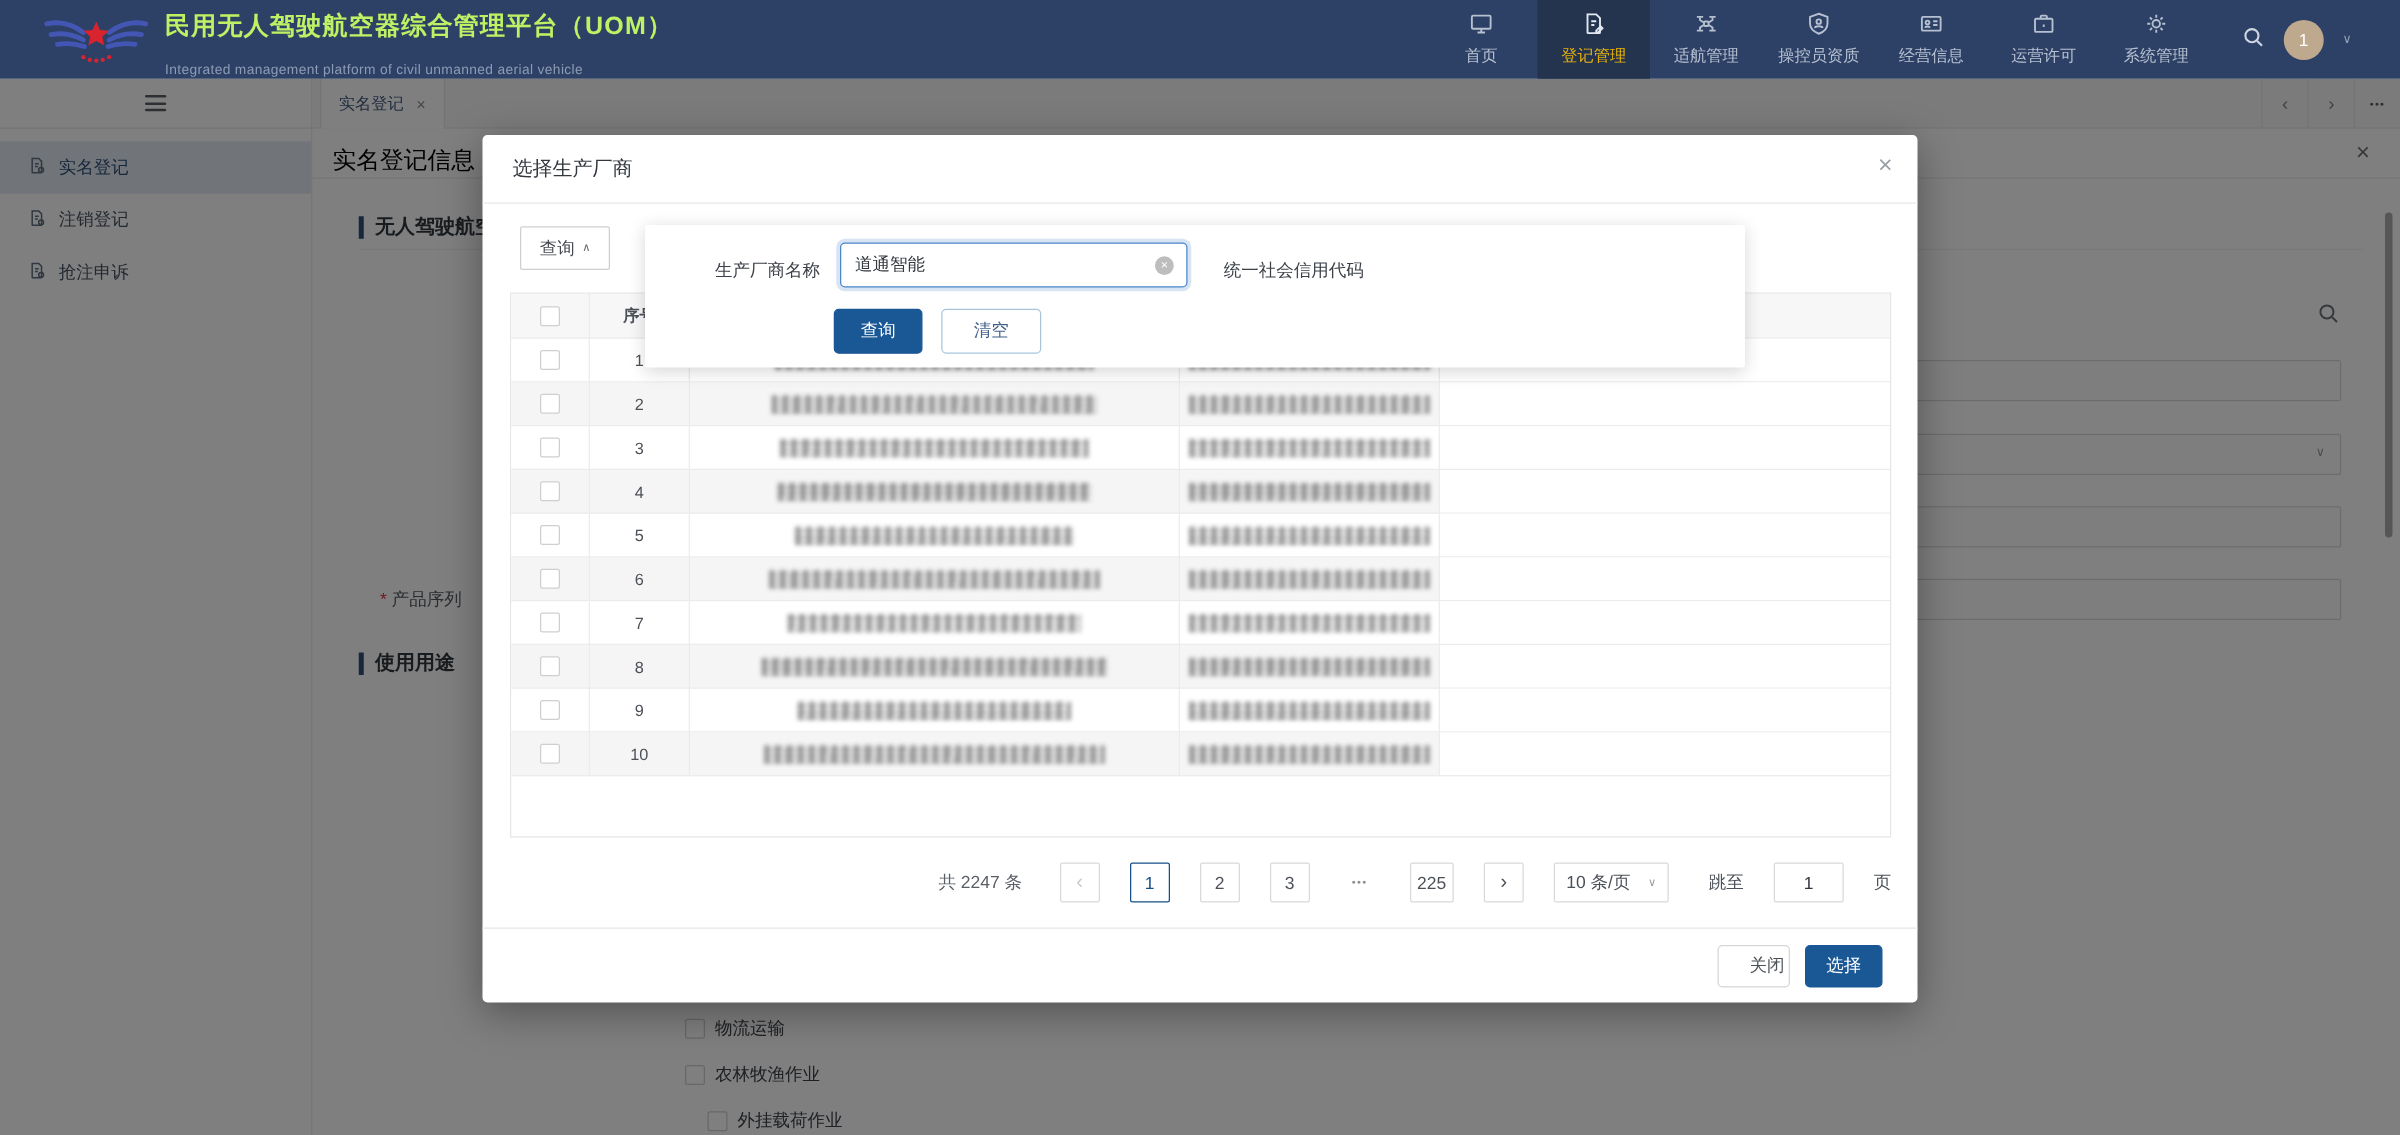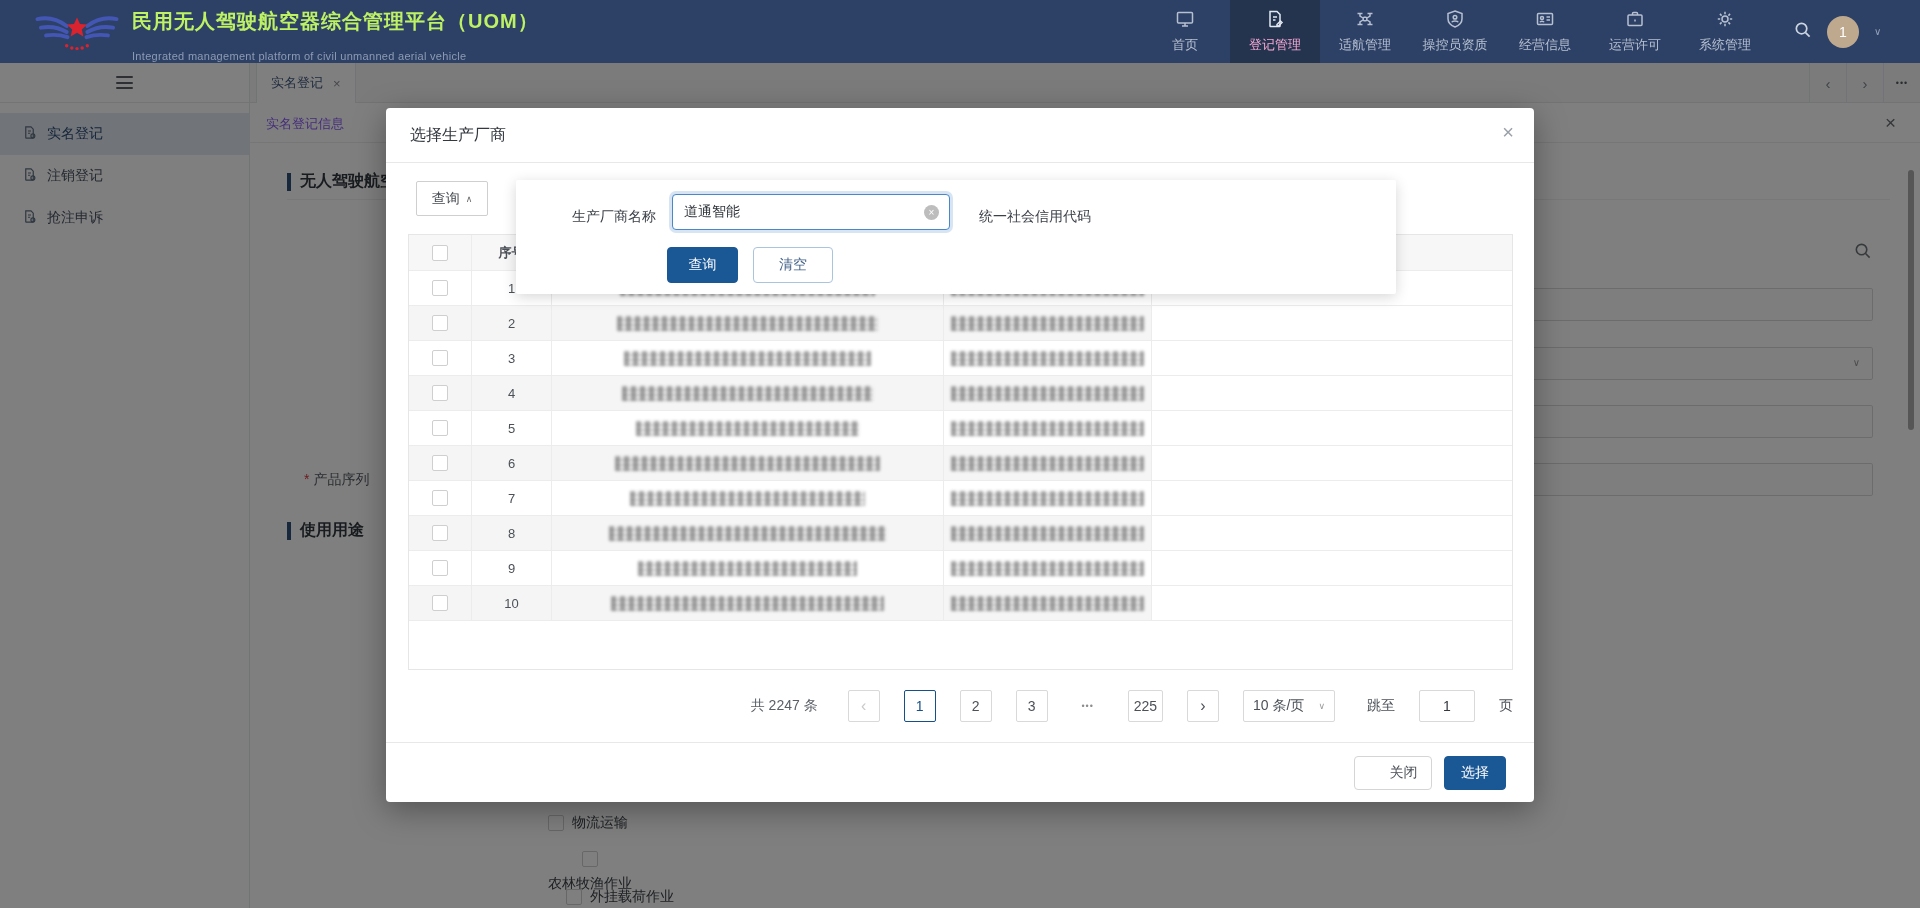--- a/index.html
+++ b/index.html
@@ -7,21 +7,21 @@
   body { font-family:"Liberation Sans","DejaVu Sans",sans-serif; background:#f0f2f5; position:relative; }
 
   
   .header { position:absolute; top:0; left:0; width:1920px; height:63px; background:#2d4166; z-index:60; }
   .logo-wrap { position:absolute; left:34px; top:7px; width:86px; height:50px; }
   .brand { position:absolute; left:132px; top:8px; }
   .brand-title { color:#bef264; font-size:20px; font-weight:bold; letter-spacing:1px; line-height:26px; }
   .brand-sub { color:#8d9bb4; font-size:11px; margin-top:16px; letter-spacing:.3px; }
   .nav { position:absolute; left:1140px; top:0; height:63px; display:flex; }
   .nav-item { width:90px; height:63px; display:flex; flex-direction:column; align-items:center; justify-content:center; gap:4px; color:#b7c0d1; font-size:13px; cursor:pointer; }
-  .nav-item.active { background:#24344f; color:#f9a8d4; }
+  .nav-item.active { background:#24344f; color:#eab308; }
   .nav-item svg { stroke:#b7c0d1; }
   .nav-item.active svg { stroke:#e3e9f2; }
   .header-right { position:absolute; left:1793px; top:0; height:63px; display:flex; align-items:center; gap:15px; }
   .avatar { width:32px; height:32px; border-radius:50%; background:#bfa98e; color:#fff; font-size:14px; display:flex; align-items:center; justify-content:center; }
   .hdr-caret { color:#93a1b8; font-size:10px; }
 
   
   .sidebar { position:absolute; left:0; top:63px; width:250px; height:845px; background:#ffffff; border-right:1px solid #e4e6ea; }
   .side-top { height:40px; border-bottom:1px solid #e8e8e8; display:flex; align-items:center; justify-content:center; }
   .burger { width:17px; height:13px; display:flex; flex-direction:column; justify-content:space-between; }
@@ -33,21 +33,21 @@
 
   .main-bg { position:absolute; left:250px; top:63px; width:1670px; height:845px; background:#ffffff; }
   .tabbar { position:absolute; left:250px; top:63px; width:1670px; height:40px; background:#f6f7f9; border-bottom:1px solid #e4e6ea; }
   .tab { position:absolute; left:6px; top:0; height:40px; background:#ffffff; border-right:1px solid #e4e6ea; border-left:1px solid #e4e6ea; display:flex; align-items:center; gap:10px; padding:0 14px; font-size:13px; color:#41597f; }
   .tab .tab-x { color:#8a8f98; font-size:13px; }
   .tab-ctrls { position:absolute; right:0; top:0; height:40px; display:flex; }
   .tab-ctrl { width:37px; height:40px; border-left:1px solid #e4e6ea; display:flex; align-items:center; justify-content:center; color:#7e8590; font-size:15px; }
   .tab-ctrl.dots { font-size:9px; letter-spacing:1px; color:#555a61; }
 
   .crumb-row { position:absolute; left:250px; top:103px; width:1670px; height:40px; background:#ffffff; border-bottom:1px solid #ececec; }
-  .crumb { position:absolute; left:16px; top:12px; font-size:13px; color:#8b5cf6; }
+  .crumb { position:absolute; left:16px; top:12px; font-size:19px; color:#000000; }
   .panel-x { position:absolute; right:24px; top:9px; font-size:19px; color:#6a6f76; }
 
   .sect-head { position:absolute; display:flex; align-items:center; gap:9px; }
   .sect-bar { width:4px; height:18px; background:#2f4e79; }
   .sect-title { font-size:16px; font-weight:600; color:#33383f; }
   .faint-line { position:absolute; left:287px; top:199px; width:1603px; height:1px; background:rgba(0,0,0,0.06); }
 
   .req-label { position:absolute; left:304px; top:471px; font-size:14px; color:#555b63; }
   .req-star { color:#d9363e; margin-right:4px; }
 
@@ -114,21 +114,21 @@
   .pg-arrow { font-size:16px; line-height:1; }
   .pg-dots { width:32px; text-align:center; color:#8d8d8d; font-size:9px; letter-spacing:1px; }
   .pg-size { width:92px; height:32px; background:#fff; border:1px solid #d9d9d9; border-radius:2px; display:flex; align-items:center; justify-content:space-between; padding:0 9px; font-size:14px; color:#4c5158; cursor:pointer; }
   .pg-size .sel-caret { font-size:9px; color:#999; }
   .pg-jump-label { font-size:14px; color:#4c5158; margin-left:8px; }
   .pg-jump-input { width:56px; height:32px; border:1px solid #d9d9d9; border-radius:2px; text-align:center; font-size:14px; color:#33383f; font-family:inherit; outline:none; }
   .pg-jump-unit { font-size:14px; color:#4c5158; }
 
   
   .modal-foot { position:absolute; left:0; bottom:0; width:1148px; height:60px; border-top:1px solid #e8e8e8; display:flex; align-items:center; justify-content:flex-end; gap:12px; padding-right:28px; }
-  .ft-close { width:78px; height:34px;padding-left:21px; }
+  .ft-close { width:58px; height:34px;padding-left:21px; }
   .ft-select { width:62px; height:34px; }
 </style>
 </head>
 <body>
 
 <div class="sidebar">
   <div class="side-top">
     <div class="burger">
         <span></span>
         <span></span>
@@ -219,21 +219,21 @@
 
 <div class="sect-head" style="left:287px; top:520px;">
   <div class="sect-bar"></div>
   <div class="sect-title">使用用途</div>
 </div>
 
 <div class="usage-row" style="top:814px;">
   <div class="cbx"></div>
   <span>物流运输</span>
 </div>
-<div class="usage-row" style="top:851px;flex-direction:column;">
+<div class="usage-row" style="top:851px;">
   <div class="cbx"></div>
   <span>农林牧渔作业</span>
 </div>
 <div class="usage-row" style="top:888px;margin-left:18px;">
   <div class="cbx"></div>
   <span>外挂载荷作业</span>
 </div>
 
 <div class="bg-scrollbar"></div>
 

